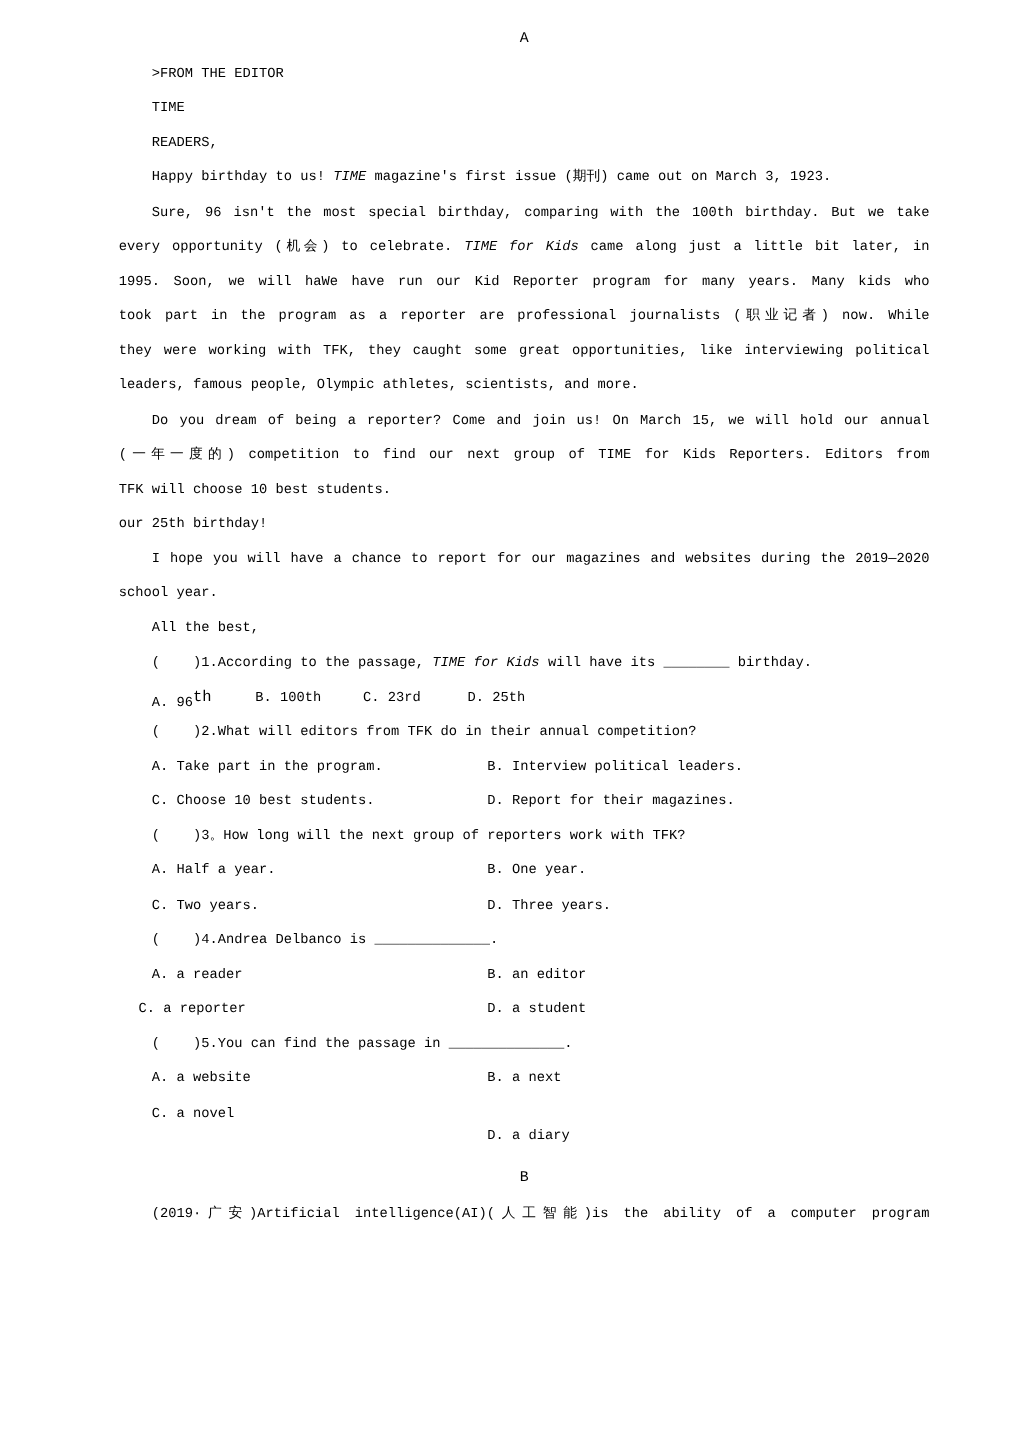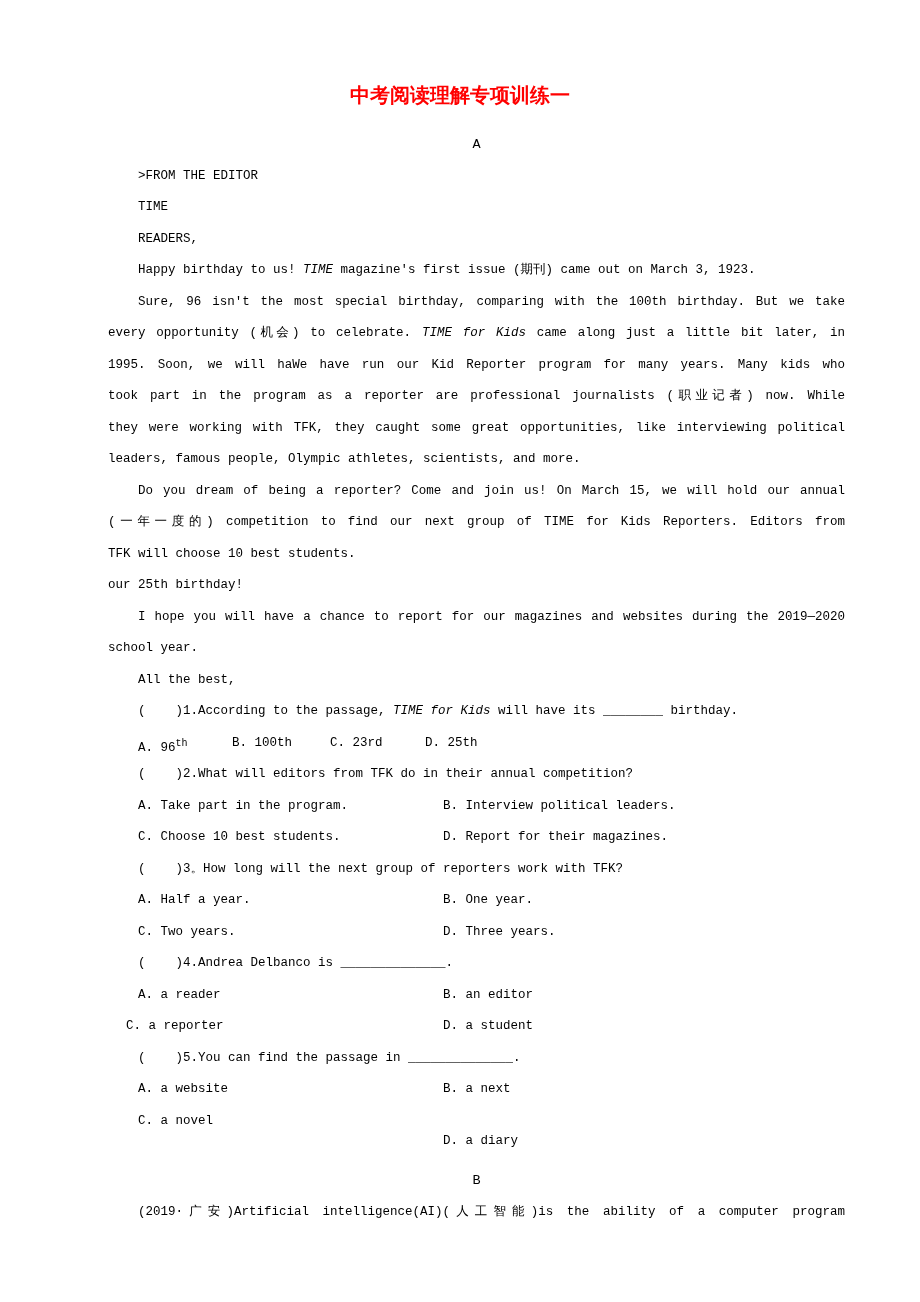--- a/index.html
+++ b/index.html
@@ -40,27 +40,26 @@
     text-align: justify;
     text-align-last: justify;
   }
   .row {
     position: relative;
     height: 31.5px;
     line-height: 31.5px;
   }
   .col { position: absolute; top: 0; white-space: pre; }
   .it { font-style: italic; }
-  .sup { font-size: 10px; vertical-align: super; }
+  .sup { font-size: 14px; vertical-align: super; }
 </style>
 </head>
 <body>
 
 <div class="page">
-  <h1 class="title" style="color: rgb(255, 0, 0);">中考阅读理解专项训练一</h1>
   <div class="inner">
     <div class="section-label">A</div>
     <div id="passage-a">
         <div class="line indent"><span>&gt;FROM THE EDITOR</span></div>
         <div class="line indent"><span>TIME</span></div>
         <div class="line indent"><span>READERS,</span></div>
         <div class="line indent"><span>Happy birthday to us! </span><span class="it">TIME</span><span> magazine's first issue (期刊) came out on March 3, 1923.</span></div>
         <div class="line indent justify"><span>Sure, 96 isn't the most special birthday, comparing with the 100th birthday. But we take</span></div>
         <div class="line justify"><span>every opportunity (机会) to celebrate. </span><span class="it">TIME for Kids</span><span> came along just a little bit later, in</span></div>
         <div class="line justify"><span>1995. Soon, we will haWe have run our Kid Reporter program for many years. Many kids who</span></div>

